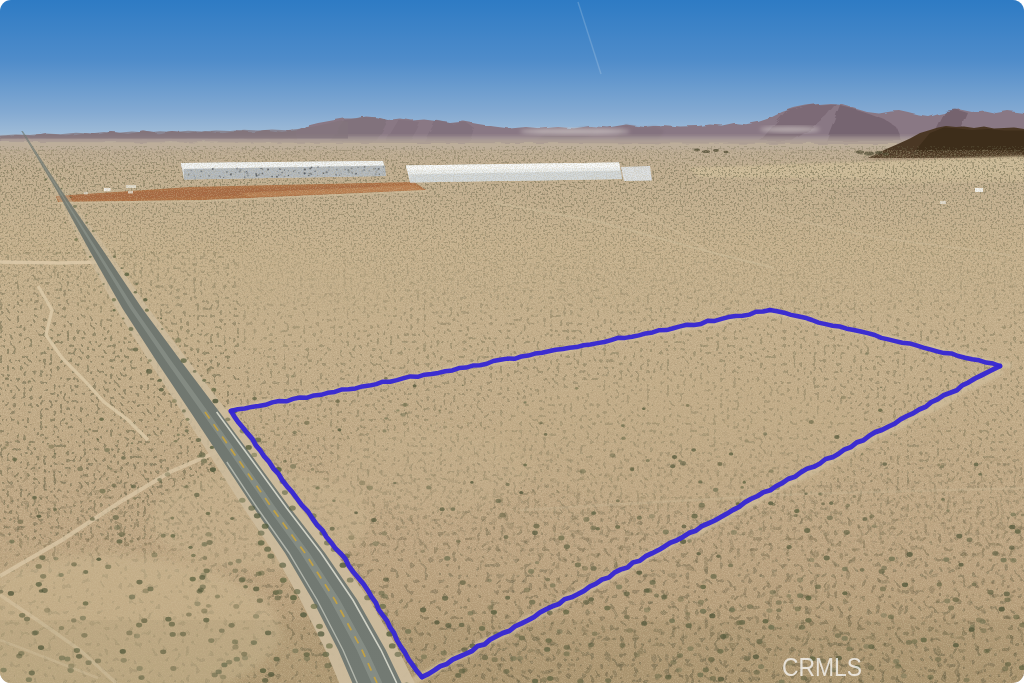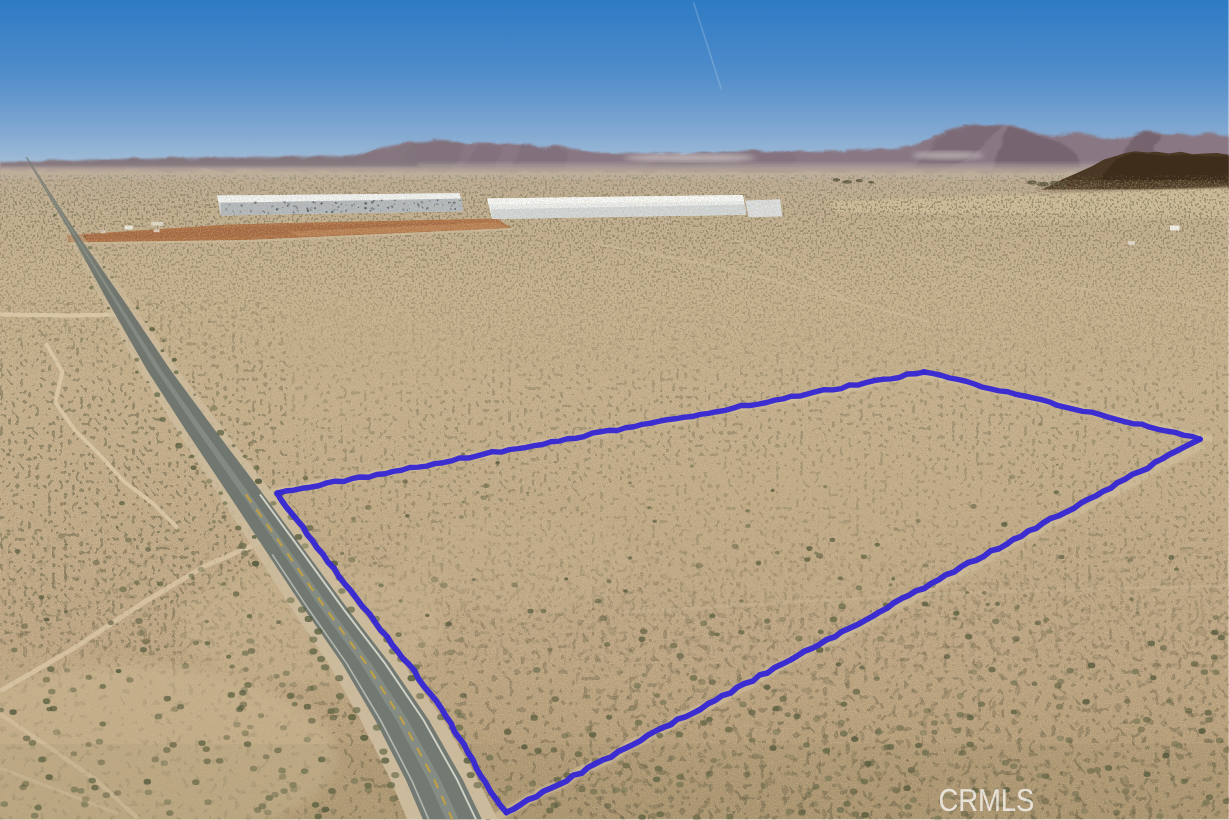--- a/index.html
+++ b/index.html
@@ -1,17 +1,17 @@
 <!DOCTYPE html>
 <html><head>
 <meta charset="utf-8">
 <style>
   html,body { margin:0; padding:0; }
   #stage { position:relative; width:1024px; height:683px; overflow:hidden;
-           font-family:"Liberation Sans", sans-serif; }
+           font-family:"Liberation Sans", sans-serif;border-radius:11px; }
   svg { display:block; }
 </style>
 </head>
 <body>
 
 <div id="stage">
 <svg width="1024" height="683" viewBox="0 0 1024 683" xmlns="http://www.w3.org/2000/svg">
 <defs>
   <linearGradient id="sky" x1="0" y1="0" x2="0" y2="1">
     <stop offset="0" stop-color="#2e7bc4"></stop>

